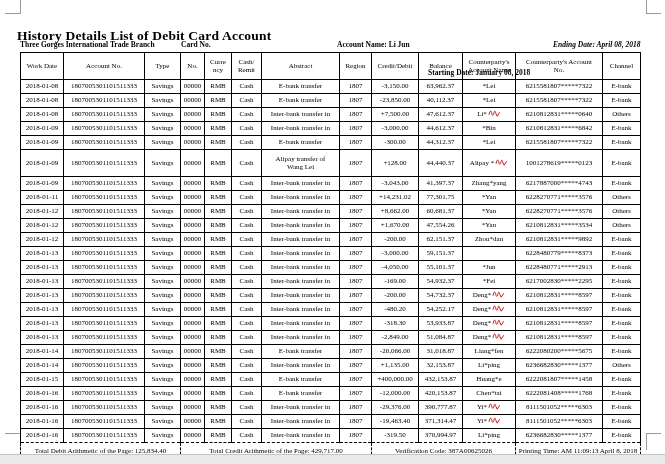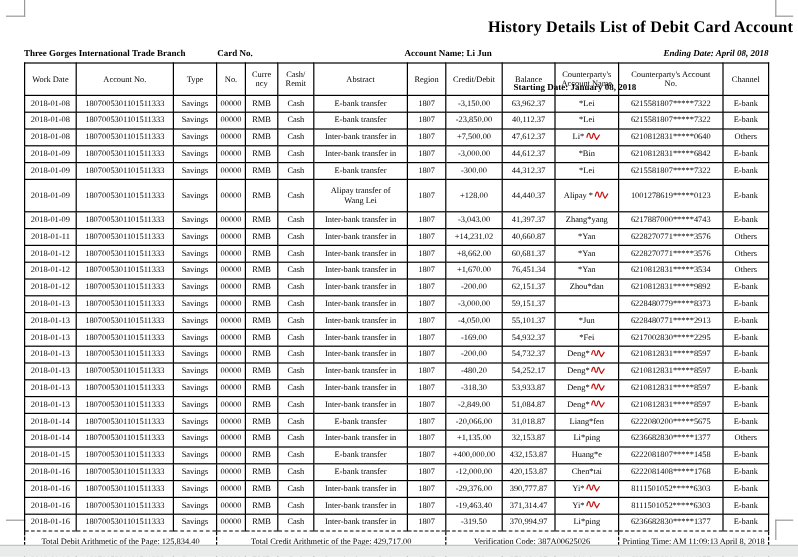--- a/index.html
+++ b/index.html
@@ -4,21 +4,21 @@
 <style>
   html,body{margin:0;padding:0;width:665px;height:464px;background:#ffffff;overflow:hidden;}
   body{font-family:"Liberation Serif","DejaVu Serif",serif;color:#000;position:relative;}
   .page{position:absolute;inset:0;background:#fff;}
   
   .corner{position:absolute;}
   .corner.tl{left:5px;top:0;width:15px;height:13px;border-right:1px solid #9a9a9a;border-bottom:1px solid #9a9a9a;}
   .corner.tr{right:4px;top:0;width:14px;height:13px;border-left:1px solid #9a9a9a;border-bottom:1px solid #9a9a9a;}
   .corner.bl{left:5px;top:433px;width:15px;height:16px;border-right:1px solid #9a9a9a;border-top:1px solid #9a9a9a;}
   .corner.br{right:4px;top:433px;width:14px;height:16px;border-left:1px solid #9a9a9a;border-top:1px solid #9a9a9a;}
-  .title{position:absolute;top:11px;left:0;right:0;margin:4px;text-align:right;font-size:13.5px;font-weight:bold;letter-spacing:.2px;}
+  .title{position:absolute;top:11px;left:0;right:0;margin:17px;text-align:left;font-size:13.5px;font-weight:bold;letter-spacing:.2px;}
   .meta{position:absolute;top:40px;left:0;right:0;height:11px;font-size:7.5px;font-weight:bold;white-space:nowrap;}
   .meta span{position:absolute;top:0;}
   .m-branch{left:20px;} .m-card{left:181px;text-align:center;} .m-acct{left:337px;} .m-start{left:428px;margin-top:28px;} .m-end{left:553px;font-style:italic;}
   table.tx{position:absolute;top:52px;left:20px;width:620px;border-collapse:collapse;table-layout:fixed;font-size:7px;line-height:1.15;}
   .tx th,.tx td{border:1px solid #000;text-align:center;vertical-align:middle;padding:0 1px;overflow:hidden;font-weight:normal;}
   .tx th{height:26px;white-space:pre-line;word-break:break-word;text-align:center;}
   .tx tbody.main td,.tx tbody.footer td{height:13px;}
   .tx tr.tall td{height:26px;white-space:pre-line;}
   .tx tr.totals td{height:16px;border-style:dashed;font-size:7px;margin-top:36px;}
   .tx tbody.main tr:last-child td{border-bottom-style:dashed;}
@@ -196,21 +196,21 @@
         <tr>
           <td><span>2018-01-11</span></td>
           <td><span>1807005301101511333</span></td>
           <td><span>Savings</span></td>
           <td><span>00000</span></td>
           <td><span>RMB</span></td>
           <td><span>Cash</span></td>
           <td><span>Inter-bank transfer in</span></td>
           <td><span>1807</span></td>
           <td><span>+14,231.02</span></td>
-          <td><span>40,660.87</span></td>
+          <td><span>77,301.75</span></td>
           <td><span>*Yan</span></td>
           <td><span>6228270771*****3576</span></td>
           <td><span>Others</span></td>
         </tr>
         <tr>
           <td><span>2018-01-12</span></td>
           <td><span>1807005301101511333</span></td>
           <td><span>Savings</span></td>
           <td><span>00000</span></td>
           <td><span>RMB</span></td>
@@ -226,21 +226,21 @@
         <tr>
           <td><span>2018-01-12</span></td>
           <td><span>1807005301101511333</span></td>
           <td><span>Savings</span></td>
           <td><span>00000</span></td>
           <td><span>RMB</span></td>
           <td><span>Cash</span></td>
           <td><span>Inter-bank transfer in</span></td>
           <td><span>1807</span></td>
           <td><span>+1,670.00</span></td>
-          <td><span>76,451.34</span></td>
+          <td><span>47,554.26</span></td>
           <td><span>*Yan</span></td>
           <td><span>6210812831*****3534</span></td>
           <td><span>Others</span></td>
         </tr>
         <tr>
           <td><span>2018-01-12</span></td>
           <td><span>1807005301101511333</span></td>
           <td><span>Savings</span></td>
           <td><span>00000</span></td>
           <td><span>RMB</span></td>

